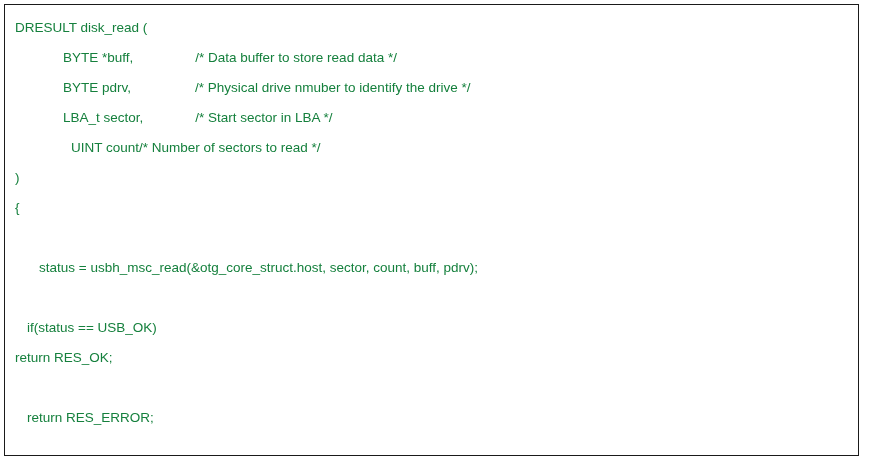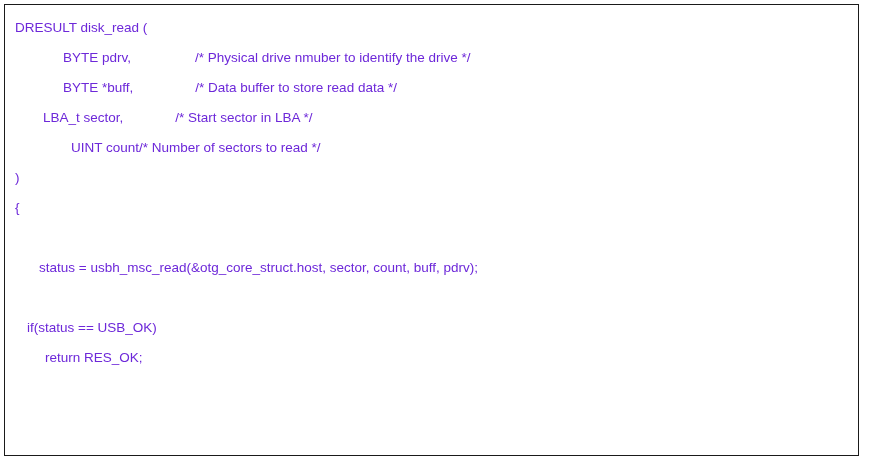--- a/index.html
+++ b/index.html
@@ -27,44 +27,45 @@
     position: absolute;
     left: 0;
     top: 0;
     right: 0;
     padding: 8px 0 0 0;
   }
   .code-line {
     height: 30px;
     line-height: 30px;
     font-size: 13.5px;
-    color: #6d28d9;
+    color: #15803d;
     white-space: pre;
     font-family: "Liberation Sans", sans-serif;
     padding-left: 10px;
   }
   .code-line .seg-code {
     display: inline-block;
   }
   .code-line .seg-comment {
     display: inline-block;
   }
 </style>
 </head>
 <body>
 
 <div id="code-box">
   <div class="code-lines">
       <div class="code-line"><span class="seg-code" style="margin-left: 0px;">DRESULT disk_read (</span></div>
+      <div class="code-line"><span class="seg-code" style="margin-left: 48px;">BYTE *buff,</span><span class="seg-comment" style="margin-left: 62px;">/* Data buffer to store read data */</span></div>
       <div class="code-line"><span class="seg-code" style="margin-left: 48px;">BYTE pdrv,</span><span class="seg-comment" style="margin-left: 64px;">/* Physical drive nmuber to identify the drive */</span></div>
-      <div class="code-line"><span class="seg-code" style="margin-left: 48px;">BYTE *buff,</span><span class="seg-comment" style="margin-left: 62px;">/* Data buffer to store read data */</span></div>
-      <div class="code-line"><span class="seg-code" style="margin-left: 28px;">LBA_t sector,</span><span class="seg-comment" style="margin-left: 52px;">/* Start sector in LBA */</span></div>
+      <div class="code-line"><span class="seg-code" style="margin-left: 48px;">LBA_t sector,</span><span class="seg-comment" style="margin-left: 52px;">/* Start sector in LBA */</span></div>
       <div class="code-line"><span class="seg-code" style="margin-left: 56px;">UINT count</span><span class="seg-comment" style="">/* Number of sectors to read */</span></div>
       <div class="code-line"><span class="seg-code" style="margin-left: 0px;">)</span></div>
       <div class="code-line"><span class="seg-code" style="margin-left: 0px;">{</span></div>
       <div class="code-line"><span class="seg-code" style="margin-left: 0px;"></span></div>
       <div class="code-line"><span class="seg-code" style="margin-left: 24px;">status = usbh_msc_read(&amp;otg_core_struct.host, sector, count, buff, pdrv);</span></div>
       <div class="code-line"><span class="seg-code" style="margin-left: 0px;"></span></div>
       <div class="code-line"><span class="seg-code" style="margin-left: 12px;">if(status == USB_OK)</span></div>
-      <div class="code-line"><span class="seg-code" style="margin-left: 30px;">return RES_OK;</span></div>
+      <div class="code-line"><span class="seg-code" style="">return RES_OK;</span></div>
       <div class="code-line"><span class="seg-code" style="margin-left: 0px;"></span></div>
+      <div class="code-line"><span class="seg-code" style="margin-left: 12px;">return RES_ERROR;</span></div>
     </div>
 </div>
 
 </body></html>

